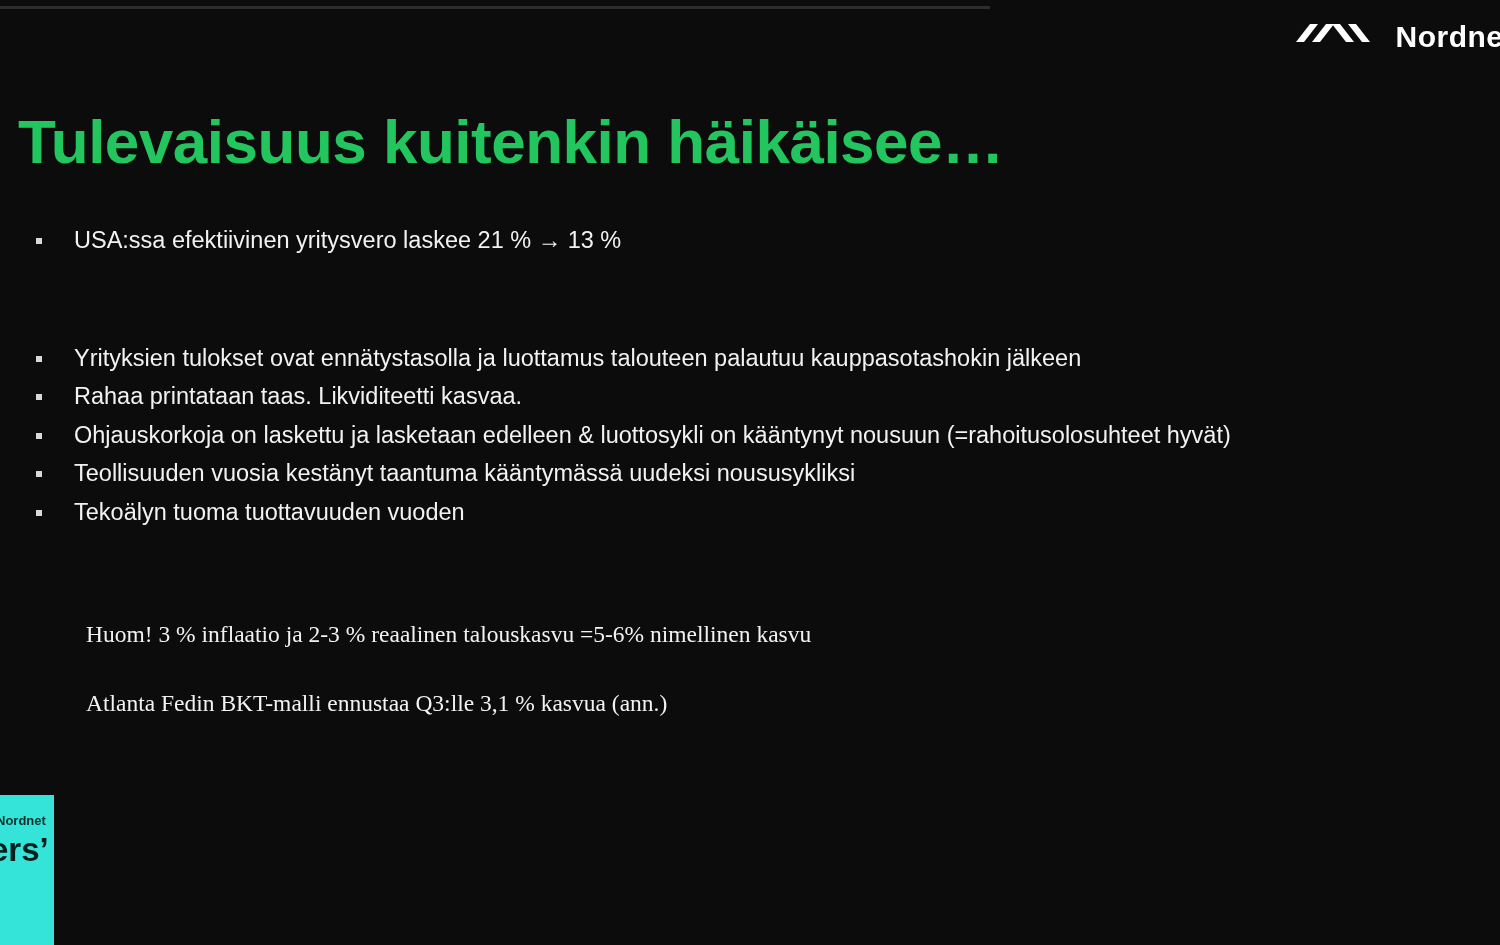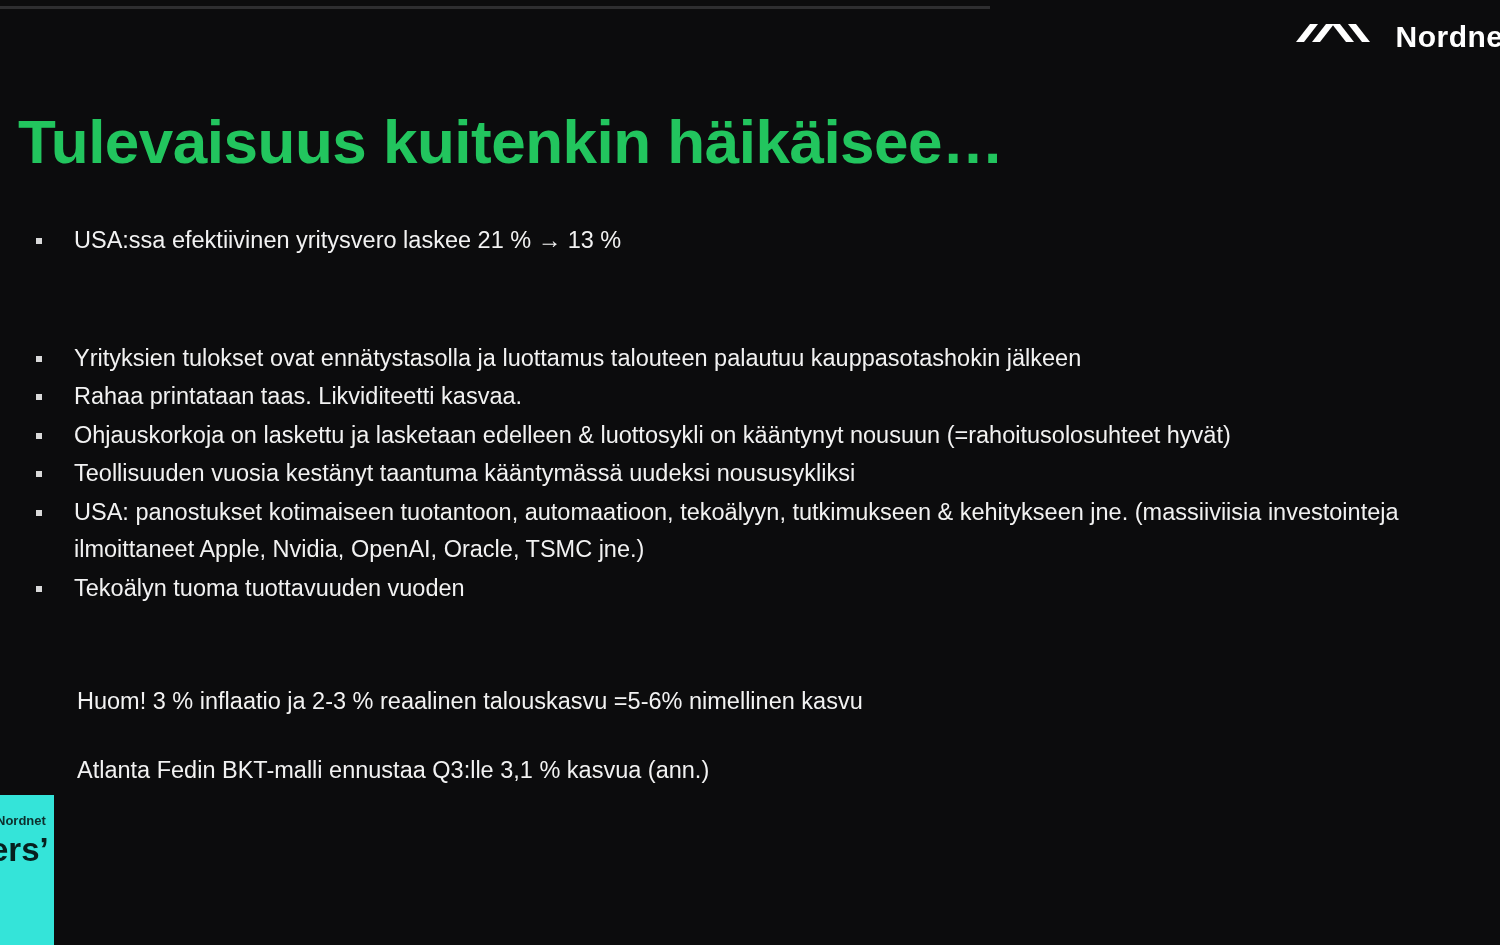--- a/index.html
+++ b/index.html
@@ -86,22 +86,23 @@
     top: 16px;
     width: 6px;
     height: 6px;
     background: #d9d9d9;
   }
 
   .group-gap-1 { height: 79px; }
   .group-gap-2 { height: 74px; }
 
   .notes {
-    margin: 3px;
+    margin: 12px;
     padding: 0;
+    font-family: Liberation Serif, serif;
   }
   .notes p {
     margin: 0 0 36px 0;
     padding-left: 42px;
     font-size: 23.5px;
     line-height: 33px;
     color: #f2f2f2;
   }
   .notes p:last-child { margin-bottom: 0; }
 
@@ -162,21 +163,20 @@
     <li>USA:ssa efektiivinen yritysvero laskee 21 % → 13 %</li>
   </ul>
 
   <div class="group-gap-1"></div>
 
   <ul class="bullets">
     <li>Yrityksien tulokset ovat ennätystasolla ja luottamus talouteen palautuu kauppasotashokin jälkeen</li>
     <li>Rahaa printataan taas. Likviditeetti kasvaa.</li>
     <li>Ohjauskorkoja on laskettu ja lasketaan edelleen &amp; luottosykli on kääntynyt nousuun (=rahoitusolosuhteet hyvät)</li>
     <li>Teollisuuden vuosia kestänyt taantuma kääntymässä uudeksi noususykliksi</li>
-    <li>USA: panostukset kotimaiseen tuotantoon, automaatioon, tekoälyyn, tutkimukseen &amp; kehitykseen jne. (massiiviisia investointeja ilmoittaneet Apple, Nvidia, OpenAI, Oracle, TSMC jne.)</li>
     <li>Tekoälyn tuoma tuottavuuden vuoden</li>
   </ul>
 
   <div class="group-gap-2"></div>
 
   <div class="notes">
     <p>Huom! 3 % inflaatio ja 2-3 % reaalinen talouskasvu =5-6% nimellinen kasvu</p>
     <p>Atlanta Fedin BKT-malli ennustaa Q3:lle 3,1 % kasvua (ann.)</p>
   </div>
 

